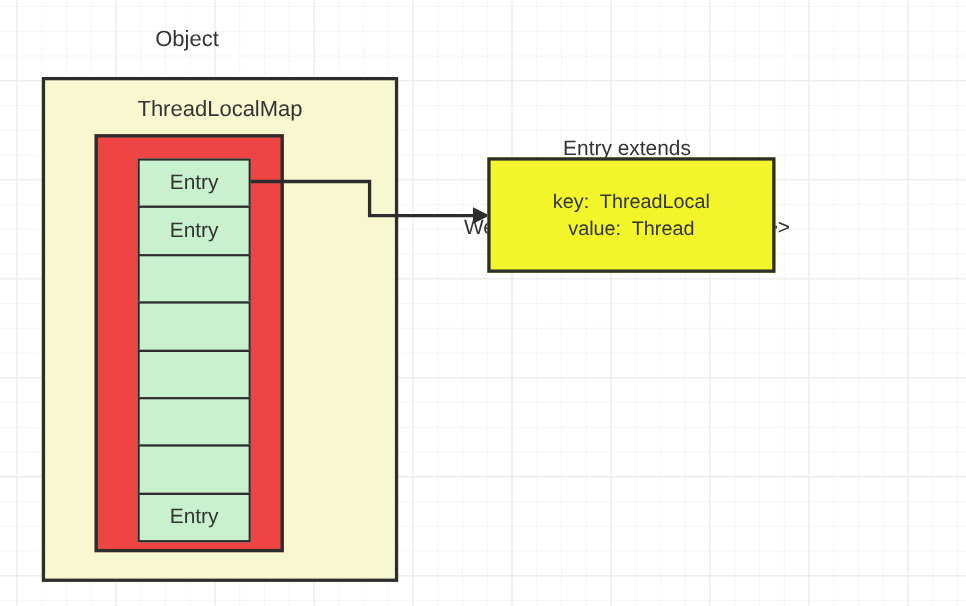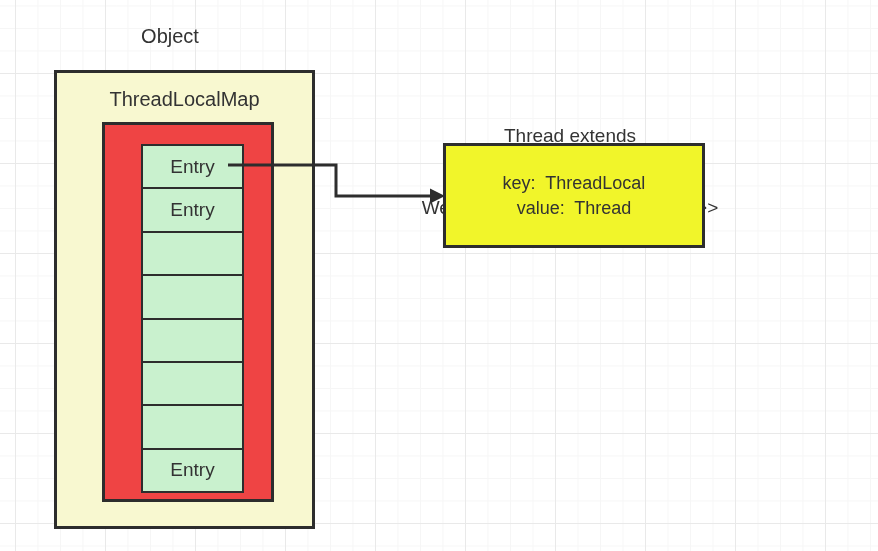--- a/index.html
+++ b/index.html
@@ -31,23 +31,23 @@
     left: 110px;
     top: 25px;
     width: 120px;
     text-align: center;
     font-size: 20px;
     color: #333;
   }
 
   .thread-box {
     position: absolute;
-    left: 54px;
+    left: 38px;
     top: 70px;
-    width: 261px;
+    width: 324px;
     height: 459px;
     background: #f8f8d0;
     border: 3px solid #2d2d2d;
     box-sizing: border-box;
   }
 
   .map-title {
     position: absolute;
     left: 0;
     top: 15px;
@@ -152,21 +152,21 @@
       </div>
     </div>
   </div>
 
   <svg class="arrow-svg" viewBox="0 0 878 551" xmlns="http://www.w3.org/2000/svg">
     <polyline points="228,165 336,165 336,196 431,196" fill="none" stroke="#2d2d2d" stroke-width="3"></polyline>
     <polygon points="430,188.5 445,196 430,203.5" fill="#2d2d2d"></polygon>
   </svg>
 
   <div class="entry-note">
-    <div>Thread extends</div>
+    <div>Entry extends</div>
     <div>WeakReference&lt;ThreadLocal&lt;?&gt;&gt;</div>
   </div>
 
   <div class="detail-box">
     <div class="line">key:  ThreadLocal</div>
     <div class="line">value:  Thread</div>
   </div>
 
 </div>
 

